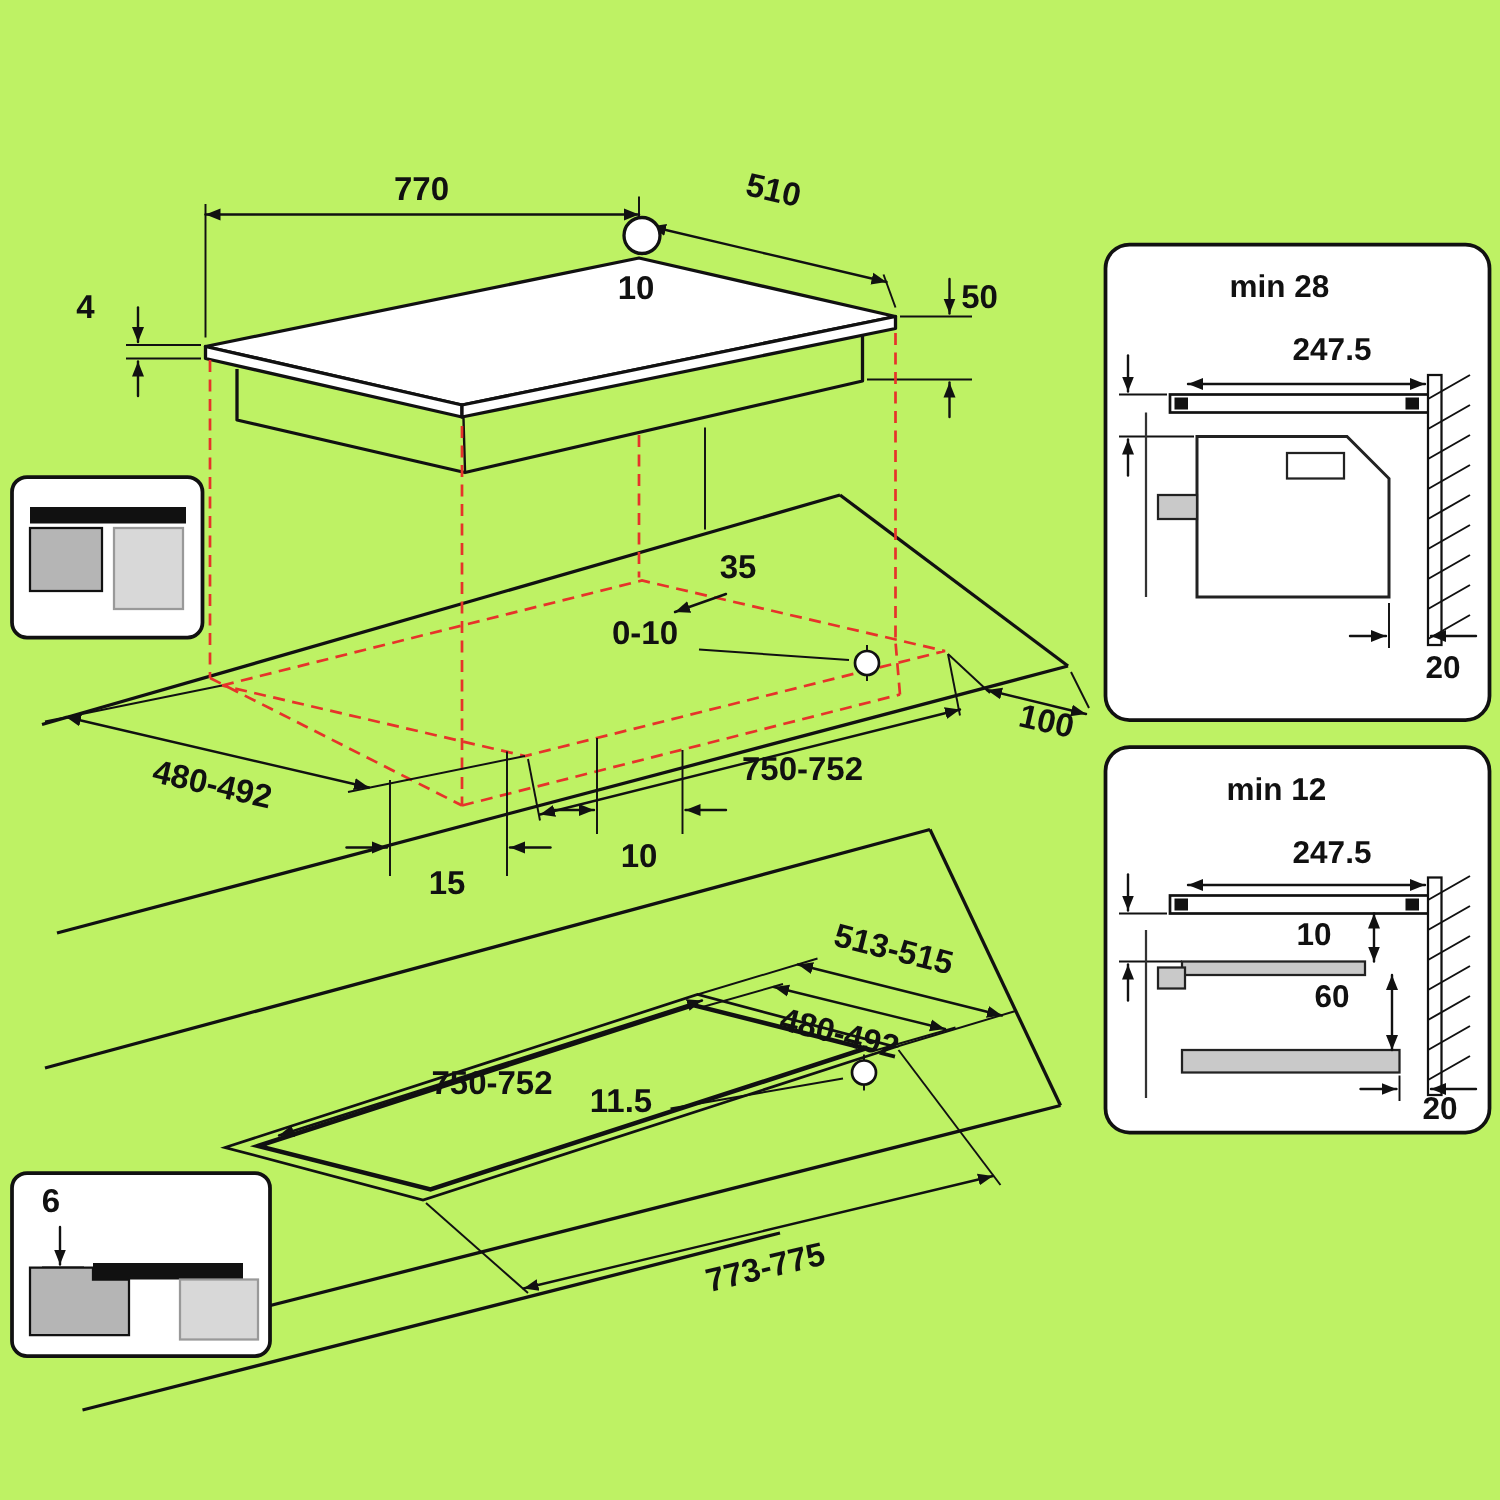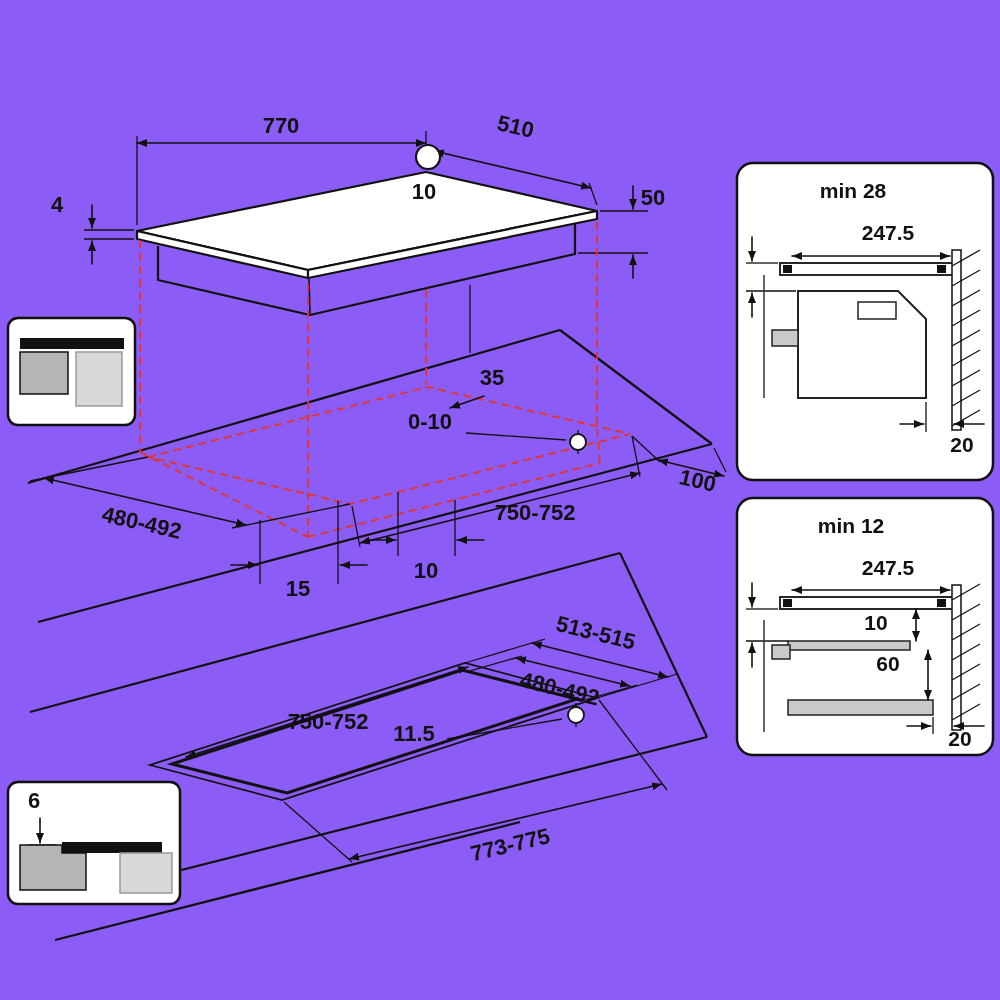--- a/index.html
+++ b/index.html
@@ -1,16 +1,16 @@
 <!DOCTYPE html>
 <html style="--ink: #111111; --red_dashed: #e6332a; --gray_mid: #b5b5b5; --gray_light: #d8d8d8;"><head>
 <meta charset="utf-8">
 <style>
   html,body{margin:0;padding:0;background:#fff;}
-  .stage{width:1000px;height:1000px;position:relative;background:#8b5cf6;}
+  .stage{width:1000px;height:1000px;position:relative;background:#bef264;}
   svg{display:block;}
   .ln{stroke:#111;stroke-width:1.6;fill:none;stroke-linecap:round;}
   .ln2{stroke:#111;stroke-width:2.2;fill:none;stroke-linejoin:round;}
   .ext{stroke:#111;stroke-width:1.3;fill:none;}
   .thin{stroke:#333;stroke-width:1.5;fill:none;}
   .red{stroke:var(--red_dashed,#e6332a);stroke-width:1.8;fill:none;stroke-dasharray:8 5;}
   .wh{fill:#fff;}
   .blk{fill:#111;}
   .gry{fill:var(--gray_mid,#b5b5b5);stroke:#111;stroke-width:1.5;}
   .gry2{fill:var(--gray_light,#d8d8d8);stroke:#999;stroke-width:1.5;}

